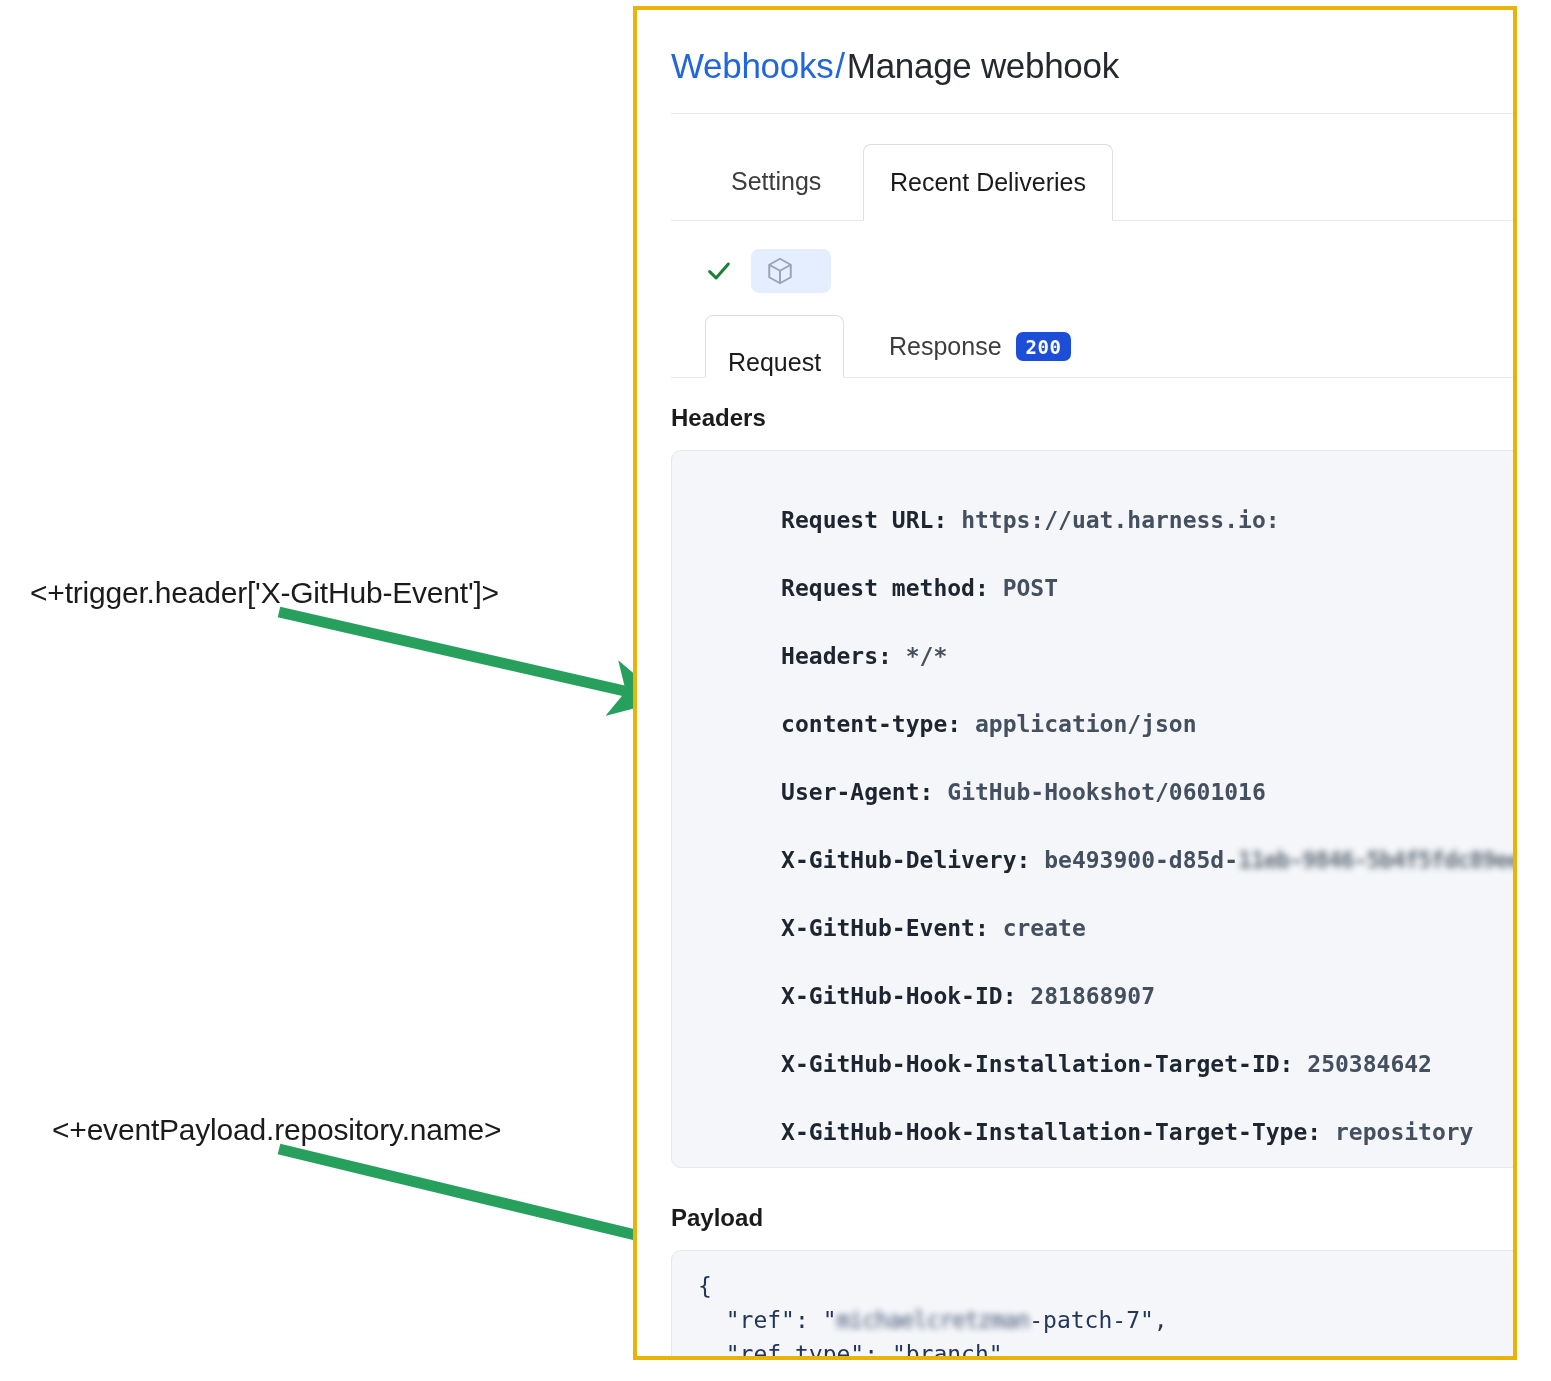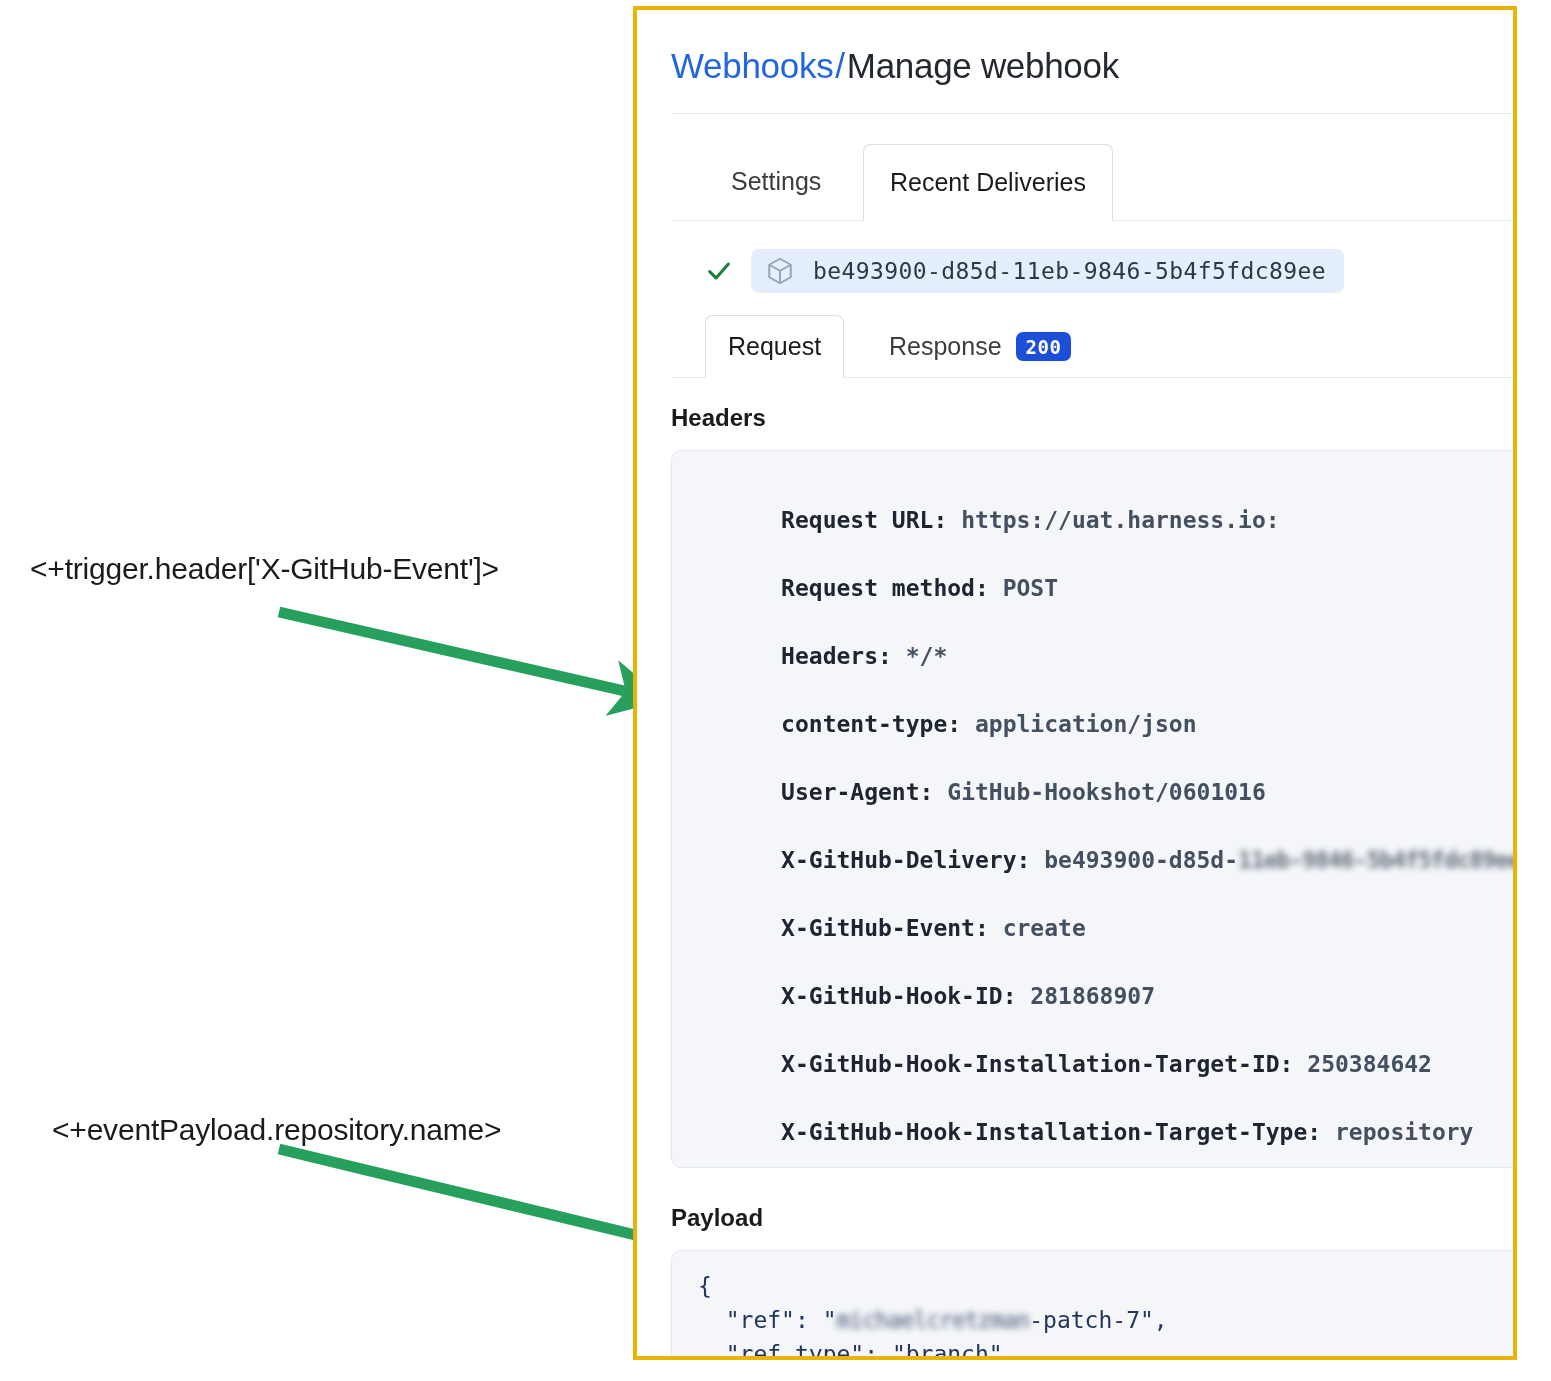--- a/index.html
+++ b/index.html
@@ -17,21 +17,21 @@
 
   
   .annotation-label {
     position: absolute;
     font-family: "Liberation Sans", sans-serif;
     font-size: 30px;
     color: #1b1b1b;
     white-space: nowrap;
     letter-spacing: -0.2px;
   }
-  #annotation-label-1 { left: 30px;  top: 552px; text-align: right; }
+  #annotation-label-1 { left: 30px;  top: 576px; text-align: right; }
   #annotation-label-2 { left: 52px;  top: 1085px; margin-top: 28px; }
 
   .annotation-arrow {
     position: absolute;
     pointer-events: none;
   }
 
   
   .panel {
     position: absolute;
@@ -170,21 +170,21 @@
     white-space: nowrap;
   }
   .tab-inner.active {
     border: 1px solid #dcdfe3;
     border-bottom: 1px solid #ffffff;
     border-radius: 8px 8px 0 0;
     background: #ffffff;
     color: #1b1b1b;
     z-index: 2;
   }
-  #tab-request  { left: 34px; }
+  #tab-request  { left: 34px; align-items: flex-end; }
   #tab-response { left: 196px; }
   .status-badge {
     display: inline-block;
     margin-left: 14px;
     background: #1d4ed8;
     color: #ffffff;
     font-family: "DejaVu Sans Mono", monospace;
     font-size: 19px;
     font-weight: bold;
     border-radius: 7px;
@@ -295,21 +295,20 @@
   <div class="delivery-row">
     <svg class="check-icon" viewBox="0 0 24 24">
       <path d="M4 12.5 L9.5 18 L20 6" fill="none" stroke="#1a7f37" stroke-width="2.6" stroke-linecap="round" stroke-linejoin="round"></path>
     </svg>
     <div class="delivery-chip">
       <svg class="cube-icon" viewBox="0 0 24 24">
         <path d="M12 2.2 L20.6 7 L20.6 17 L12 21.8 L3.4 17 L3.4 7 Z" fill="none" stroke="#9aa4b2" stroke-width="1.6" stroke-linejoin="round"></path>
         <path d="M3.4 7 L12 11.8 L20.6 7" fill="none" stroke="#9aa4b2" stroke-width="1.6" stroke-linejoin="round"></path>
         <path d="M12 11.8 L12 21.8" fill="none" stroke="#9aa4b2" stroke-width="1.6"></path>
       </svg>
-      <span class="delivery-id">be493900-d85d-11eb-9846-5b4f5fdc89ee</span>
     </div>
   </div>
 
   <div class="tabs-inner">
     <div class="tabs-inner-underline"></div>
     <div class="tab-inner active" id="tab-request">
       <span>Request</span>
     </div>
     <div class="tab-inner" id="tab-response">
       <span>Response</span>

